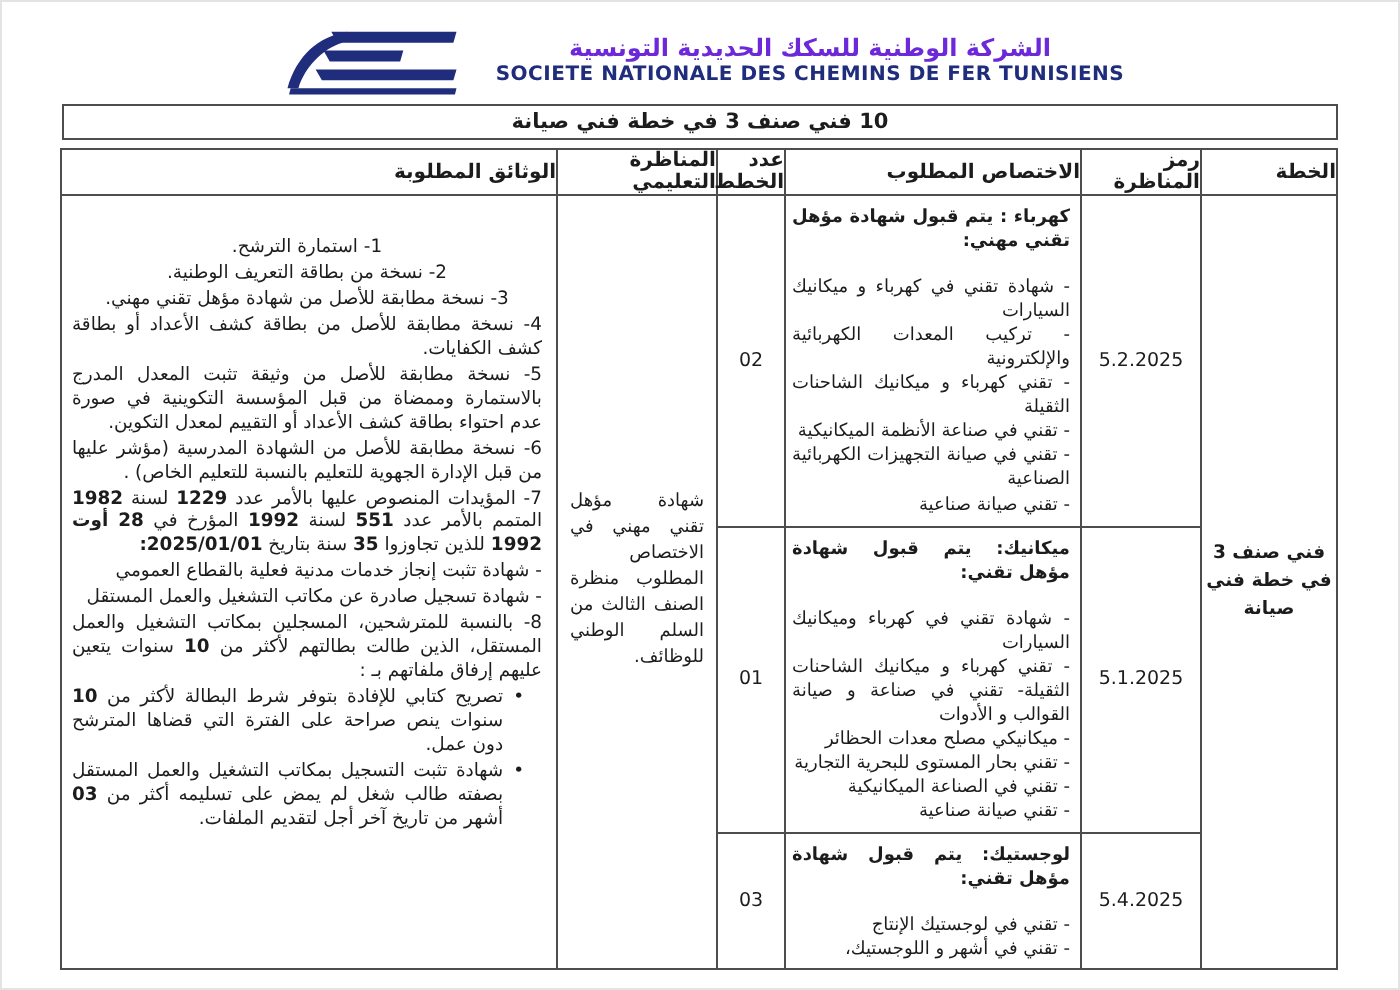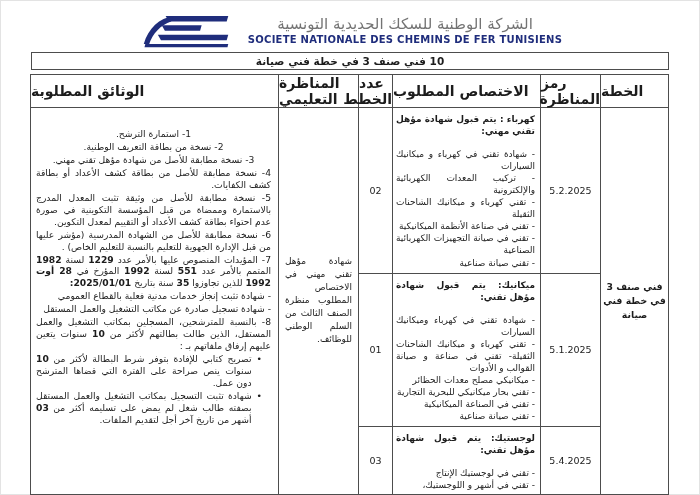--- a/index.html
+++ b/index.html
@@ -5,30 +5,30 @@
   * { margin:0; padding:0; box-sizing:border-box; }
   html,body { background:#ffffff; }
   body { width:700px; height:495px; overflow:hidden;
          font-family:"DejaVu Sans", sans-serif; color:#1c1c1c; }
   .page { width:700px; height:495px; background:#fff; border:1px solid #e3e3e3; padding-top:9px; }
 
   
   .hdr { display:flex; justify-content:center; align-items:center; gap:14px; height:40px; direction:ltr; }
   .hdr svg { width:96px; height:36px; }
   .brand { text-align:center; direction:rtl; }
-  .brand .ar { font-size:15px; font-weight:normal; color:#737373; letter-spacing:0.2px; }
+  .brand .ar { font-size:12px; font-weight:bold; color:#6d28d9; letter-spacing:0.2px; }
   .brand .fr { font-size:10px; font-weight:bold; color:#1f2d7c; direction:ltr; letter-spacing:0.25px; margin-top:1px; }
 
   .content { width:638px; margin:0 auto; }
   .title-bar { border:1px solid #4d4d4d; height:18px; line-height:17px; text-align:center;
                font-weight:bold; font-size:10.5px; margin-top:2px; margin-bottom:4px; }
 
   table { border-collapse:collapse; table-layout:fixed; width:638px; }
   th, td { border:1px solid #4d4d4d; vertical-align:middle; }
-  th { font-size:14px; font-weight:bold; height:18px; text-align:left; }
+  th { font-size:10px; font-weight:bold; height:18px; text-align:right; }
 
   td.c { text-align:center; font-size:9.5px; }
   td.plan { font-size:9.3px; font-weight:bold; text-align:center; padding:2px; line-height:1.5; }
   td.edu { font-size:9px; text-align:justify; padding:4px 6px; line-height:1.45; }
   td.spec { vertical-align:top; padding:5px 5px 3px 3px; font-size:9px; text-align:justify; line-height:1.34; }
   .spec-intro { font-weight:bold; margin-bottom:11px; }
   .spec-items .li { text-align:justify; }
 
   td.docs { vertical-align:top; padding:20px 7px 4px 5px; font-size:9.2px; line-height:1.3; }
   td.docs .li { text-align:justify; margin-bottom:1px; }
@@ -120,21 +120,21 @@
             </td>
       </tr>
       <tr style="height:145px">
         <td class="c">5.1.2025</td>
         <td class="spec">
           <div class="spec-intro">ميكانيك: يتم قبول شهادة مؤهل تقني:</div>
           <div class="spec-items">
                 <div class="li">- شهادة تقني في كهرباء وميكانيك السيارات</div>
                 <div class="li">- تقني كهرباء و ميكانيك الشاحنات الثقيلة- تقني في صناعة و صيانة القوالب و الأدوات</div>
                 <div class="li">- ميكانيكي مصلح معدات الحظائر</div>
-                <div class="li">- تقني بحار ميكانيكي للبحرية التجارية</div>
+                <div class="li">- تقني بحار المستوى للبحرية التجارية</div>
                 <div class="li">- تقني في الصناعة الميكانيكية</div>
                 <div class="li">- تقني صيانة صناعية</div>
               </div>
         </td>
         <td class="c">01</td>
       </tr>
       <tr style="height:57px">
         <td class="c">5.4.2025</td>
         <td class="spec">
           <div class="spec-intro">لوجستيك: يتم قبول شهادة مؤهل تقني:</div>

